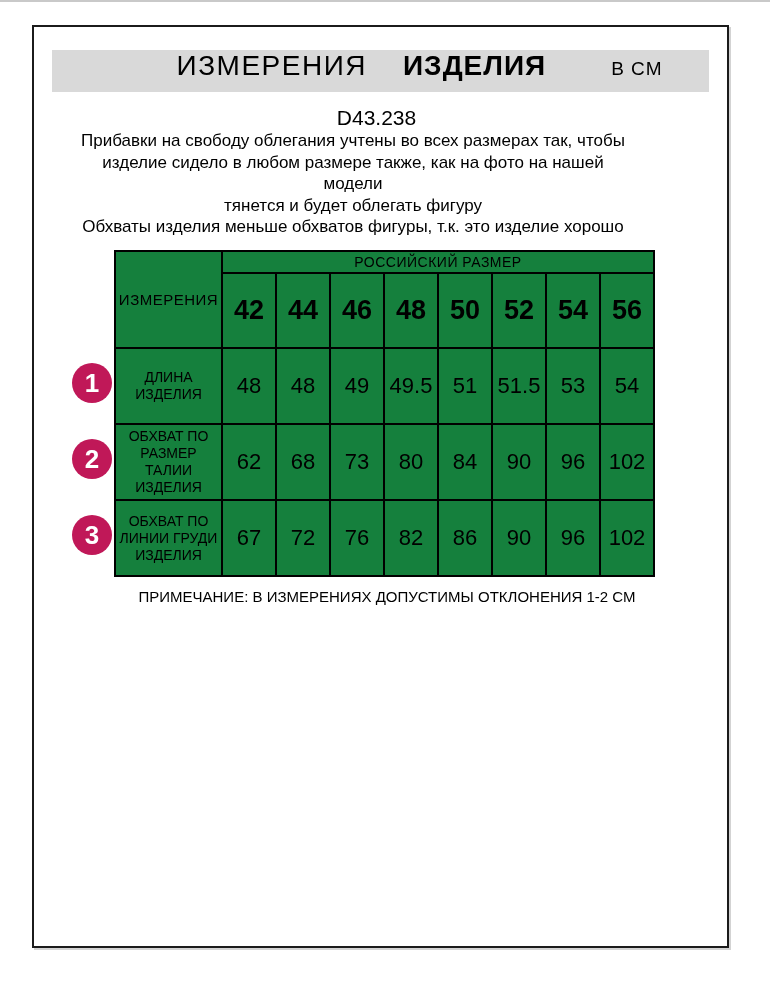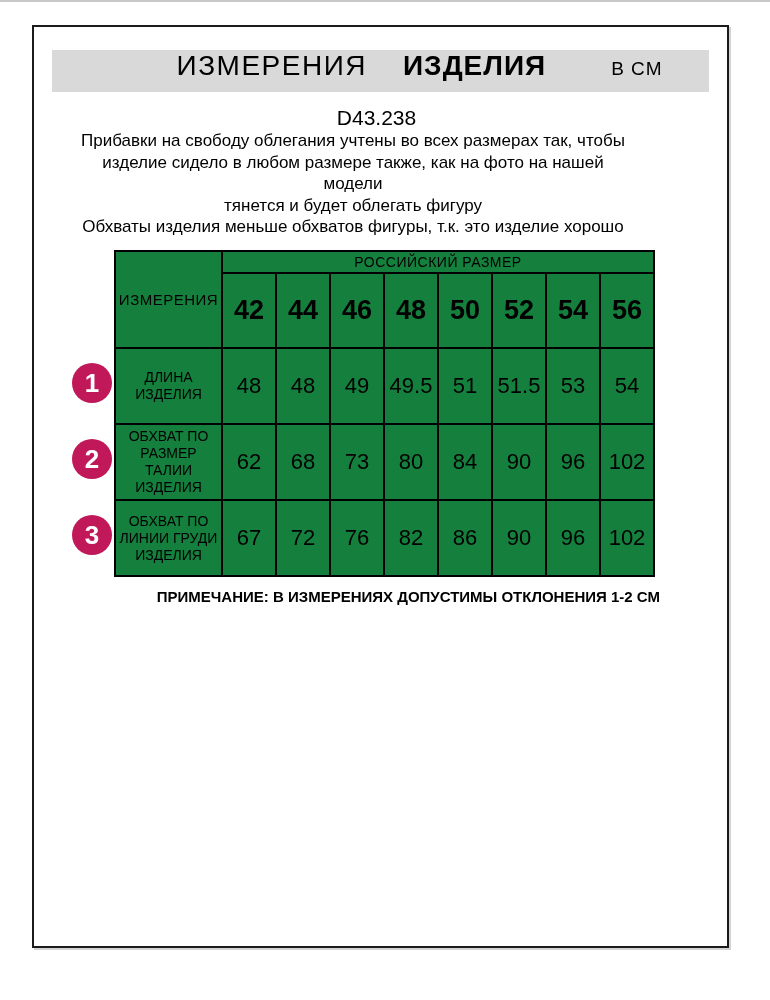--- a/index.html
+++ b/index.html
@@ -62,21 +62,21 @@
     width: 40px; height: 40px; border-radius: 50%;
     background: #c01858; color: #fff;
     display: flex; align-items: center; justify-content: center;
     font-size: 26px; font-weight: 700;
   }
   .badge.b1 { top: 336px; }
   .badge.b2 { top: 412px; }
   .badge.b3 { top: 488px; }
   .footnote {
     position: absolute; left: 80px; top: 561px; width: 546px;
-    text-align: right; font-size: 15px; font-weight: 700;
+    text-align: center; font-size: 15px; font-weight: 400;
   }
 </style>
 </head>
 <body>
 
 <div class="scanline"></div>
 
 <div class="frame">
 
   <div class="band" style="background: rgb(217, 217, 217);">

